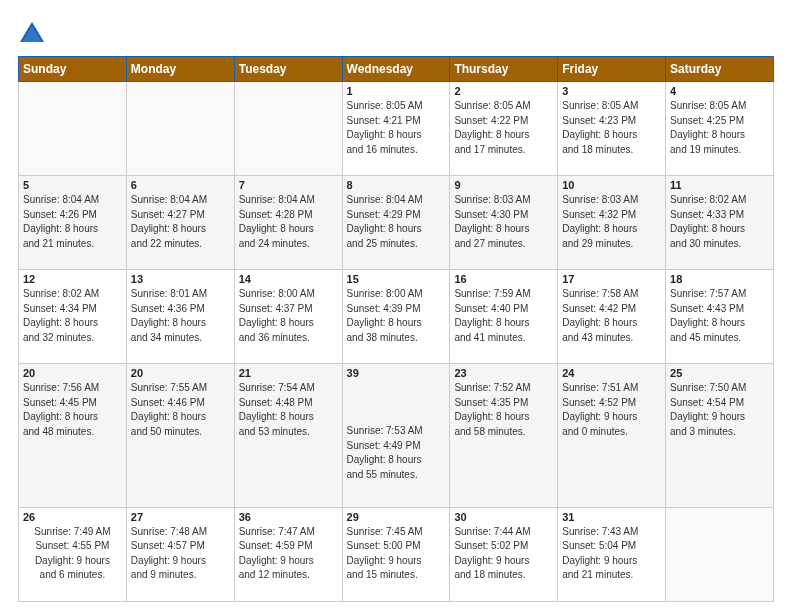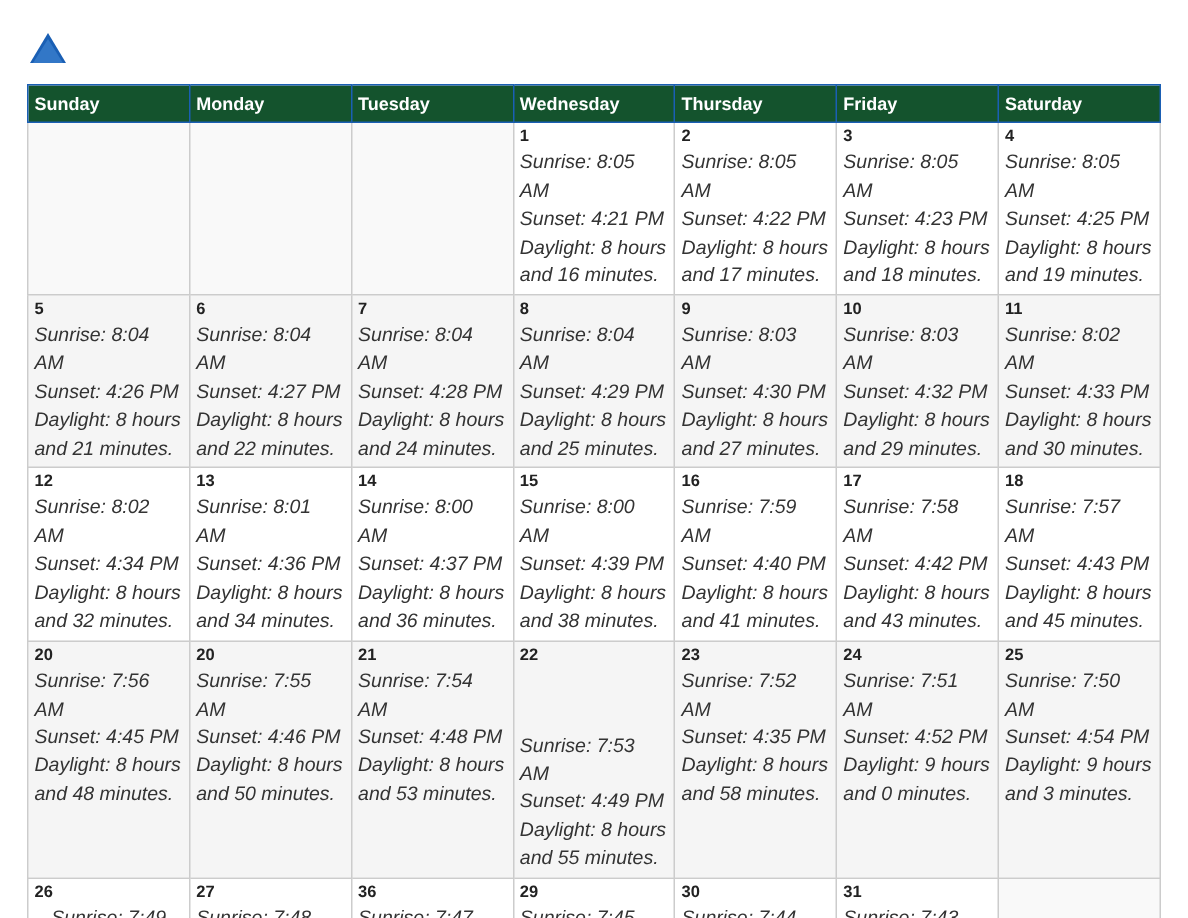--- a/index.html
+++ b/index.html
@@ -54,21 +54,21 @@
       margin-top: 2px;
     }
     .calendar {
       flex: 1;
       border: 1px solid #ccc;
       border-collapse: collapse;
       width: 100%;
       table-layout: fixed;
     }
     .calendar thead tr th {
-      background: #14532d;
+      background: #a16207;
       color: #fff;
       font-size: 12px;
       font-weight: bold;
       padding: 5px 4px;
       text-align: left;
       border: 1px solid #1a5fb4;
     }
     .calendar tbody tr td {
       border: 1px solid #ccc;
       vertical-align: top;
@@ -84,24 +84,23 @@
     .calendar tbody tr:nth-child(odd) td {
       background: #fff;
     }
     .day-number {
       font-weight: bold;
       font-size: 11px;
       margin-bottom: 2px;
       color: #222;
     }
     .day-info {
-      font-size: 13px;
+      font-size: 10px;
       line-height: 1.45;
       color: #333;
-      font-style: italic;
     }
     .empty-cell {
       background: #f9f9f9 !important;
     }
   </style>
 </head>
 <body>
 
 <div class="page">
   <div class="header">
@@ -285,21 +284,21 @@
 and 50 minutes.</div>
           </td>
           <td>
             <div class="day-number">21</div>
             <div class="day-info" style="white-space: pre-line;">Sunrise: 7:54 AM
 Sunset: 4:48 PM
 Daylight: 8 hours
 and 53 minutes.</div>
           </td>
           <td>
-            <div class="day-number">22</div>
+            <div class="day-number">39</div>
             <div class="day-info" style="white-space: pre-line; margin-top: 45px;">Sunrise: 7:53 AM
 Sunset: 4:49 PM
 Daylight: 8 hours
 and 55 minutes.</div>
           </td>
           <td>
             <div class="day-number">23</div>
             <div class="day-info" style="white-space: pre-line;">Sunrise: 7:52 AM
 Sunset: 4:35 PM
 Daylight: 8 hours

